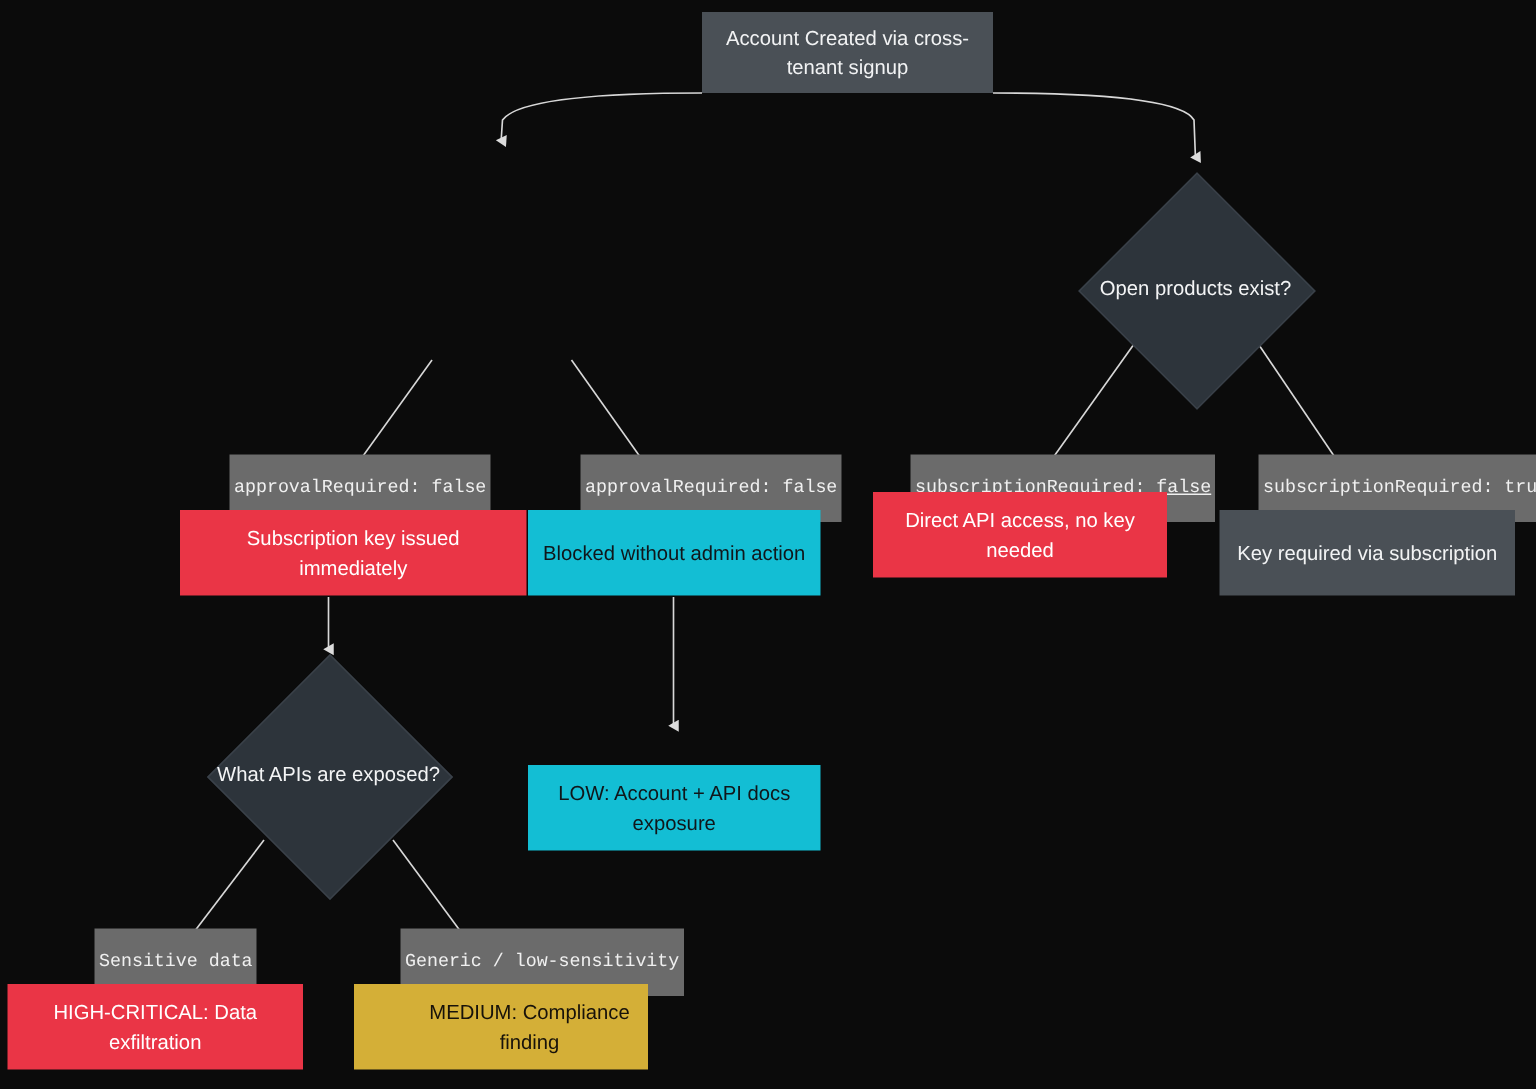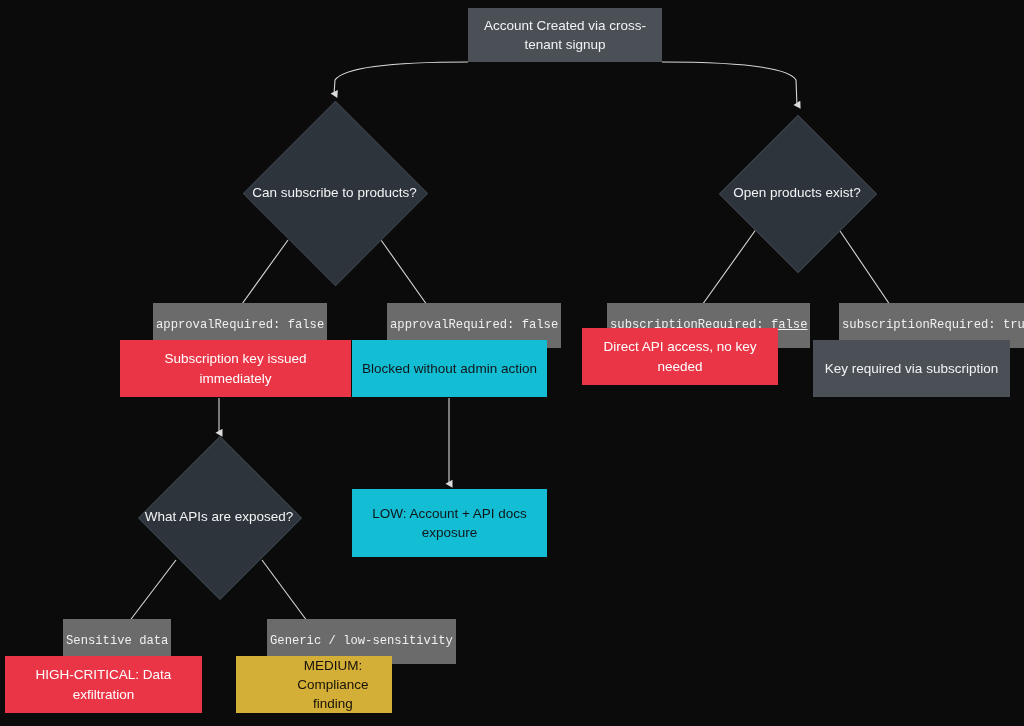--- a/index.html
+++ b/index.html
@@ -112,24 +112,20 @@
       <path d="M449,398 L449,485" marker-end="url(#arrow)"></path>
       <path d="M176,560 L106,652" marker-end="url(#arrow)"></path>
       <path d="M262,560 L330,652" marker-end="url(#arrow)"></path>
     </g>
   </svg>
 
   <div class="node rect gray" style="left:468px; top:8px; width:194px; height:54px;">
     <span>Account Created via cross-tenant signup</span>
   </div>
 
-  <div class="diamond-wrap" style="left:270px; top:128px; width:129px; height:129px;">
-    <div class="diamond-shape"></div>
-    <div class="diamond-label">Can subscribe to products?</div>
-  </div>
 
   <div class="diamond-wrap" style="left:742px; top:138px; width:110px; height:110px;">
     <div class="diamond-shape"></div>
     <div class="diamond-label">Open products exist?</div>
   </div>
 
   <div class="edge-label" style="left:153px; top:303px;">approvalRequired: false</div>
   <div class="edge-label" style="left:387px; top:303px;">approvalRequired: false</div>
   <div class="edge-label" style="left:607px; top:303px;text-decoration:underline;">subscriptionRequired: false</div>
   <div class="edge-label" style="left:839px; top:303px;">subscriptionRequired: true</div>
@@ -148,28 +144,28 @@
 
   <div class="node rect gray" style="left:813px; top:340px; width:197px; height:57px;">
     <span>Key required via subscription</span>
   </div>
 
   <div class="diamond-wrap" style="left:162px; top:460px; width:114px; height:114px;">
     <div class="diamond-shape"></div>
     <div class="diamond-label">What APIs are exposed?</div>
   </div>
 
-  <div class="node rect cyan" style="left:352px; top:489px; width:195px; height:68px;">
+  <div class="node rect cyan" style="left:352px; top:510px; width:195px; height:57px;">
     <span>LOW: Account + API docs exposure</span>
   </div>
 
   <div class="edge-label" style="left:63px; top:619px;">Sensitive data</div>
   <div class="edge-label" style="left:267px; top:619px;">Generic / low-sensitivity</div>
 
   <div class="node rect red" style="left:5px; top:656px; width:197px; height:57px;">
     <span>HIGH-CRITICAL: Data exfiltration</span>
   </div>
 
-  <div class="node rect yellow" style="left:236px; top:656px; width:156px; height:57px;padding-left:48px;">
+  <div class="node rect yellow" style="left:236px; top:656px; width:196px; height:57px;padding-left:48px;">
     <span>MEDIUM: Compliance finding</span>
   </div>
 
 </div>
 
 </body></html>

